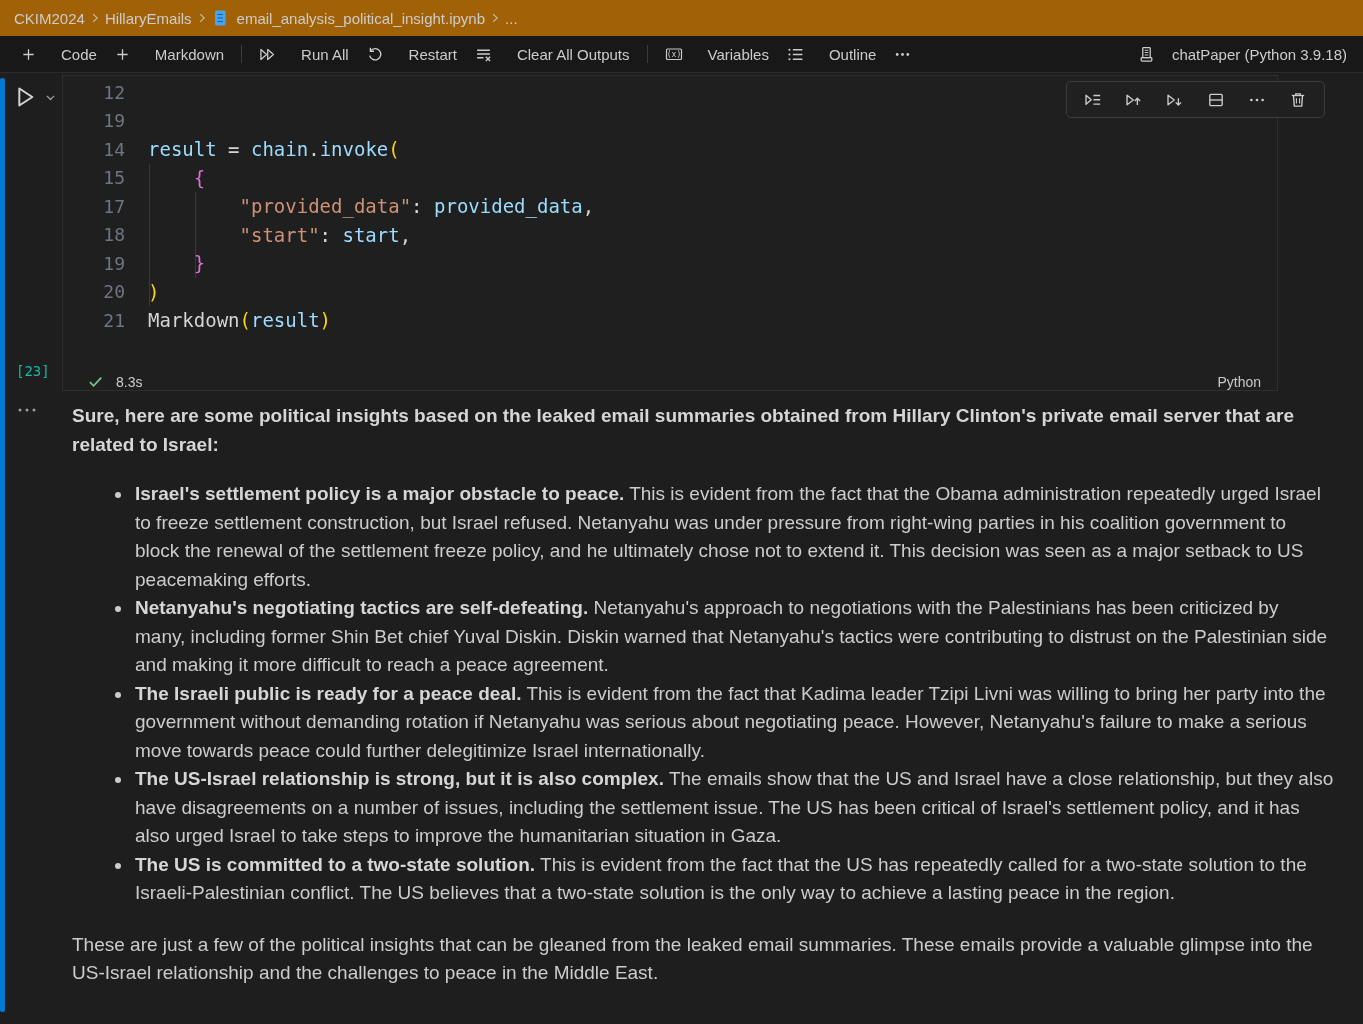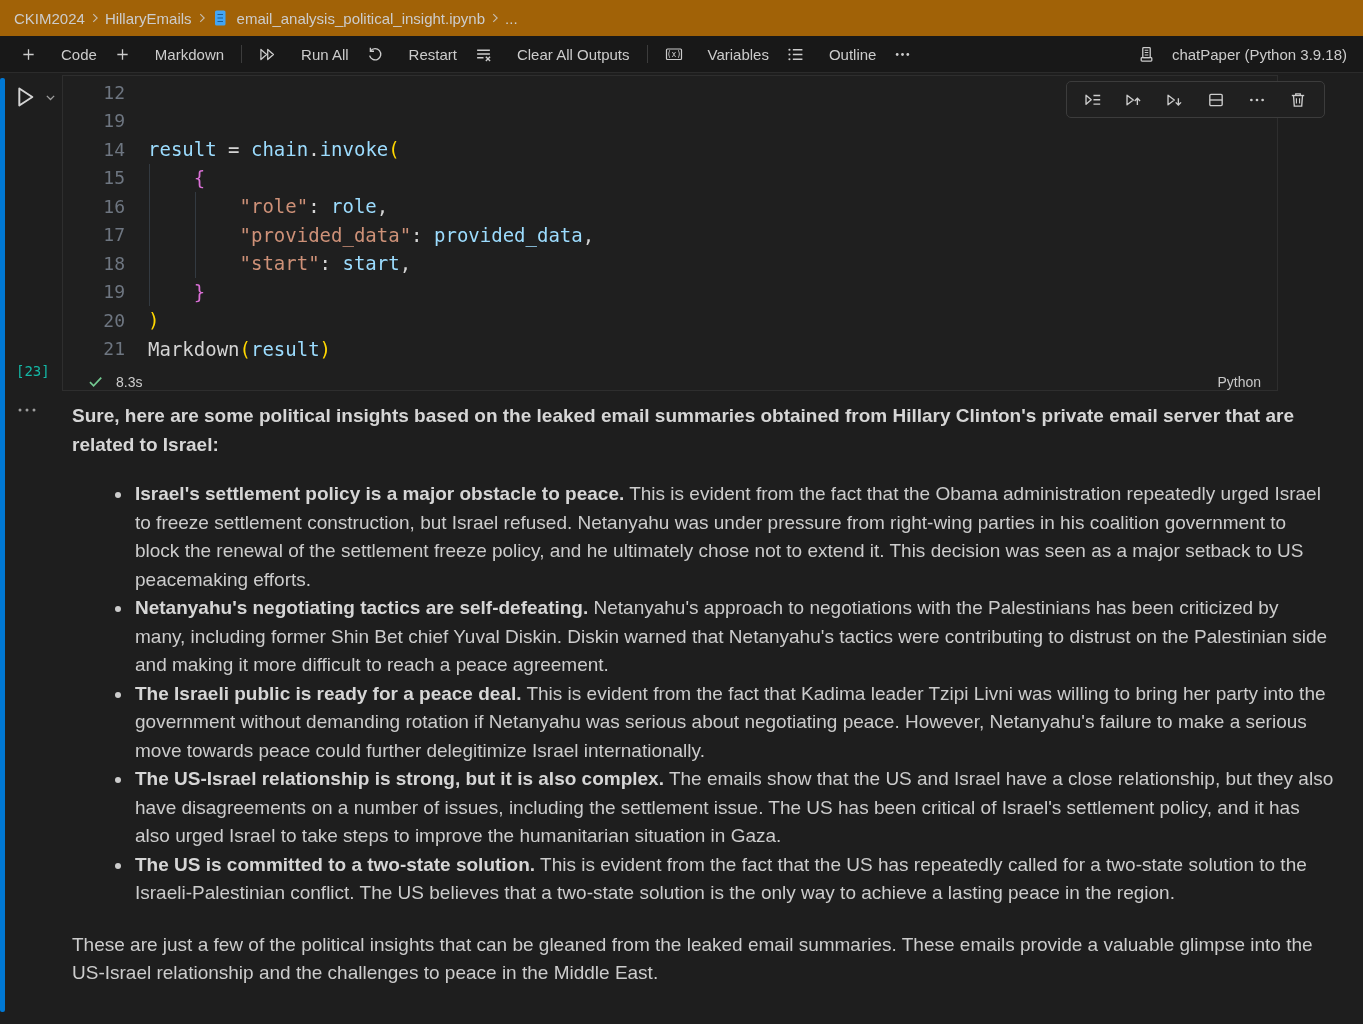--- a/index.html
+++ b/index.html
@@ -215,24 +215,20 @@
       </div>
       <div class="row">
         <span class="ln">14</span>
         <span class="code"><span class="tok-var">result</span><span class="tok-plain"> = </span><span class="tok-var">chain</span><span class="tok-plain">.</span><span class="tok-var">invoke</span><span class="tok-paren">(</span></span>
       </div>
       <div class="row">
         <span class="ln">15</span>
         <span class="code"><span class="tok-plain">    </span><span class="tok-brace">{</span></span>
       </div>
       <div class="row">
-        <span class="ln">16</span>
-        <span class="code"><span class="tok-plain">        </span><span class="tok-str">"role"</span><span class="tok-plain">: </span><span class="tok-var">role</span><span class="tok-plain">,</span></span>
-      </div>
-      <div class="row">
         <span class="ln">17</span>
         <span class="code"><span class="tok-plain">        </span><span class="tok-str">"provided_data"</span><span class="tok-plain">: </span><span class="tok-var">provided_data</span><span class="tok-plain">,</span></span>
       </div>
       <div class="row">
         <span class="ln">18</span>
         <span class="code"><span class="tok-plain">        </span><span class="tok-str">"start"</span><span class="tok-plain">: </span><span class="tok-var">start</span><span class="tok-plain">,</span></span>
       </div>
       <div class="row">
         <span class="ln">19</span>
         <span class="code"><span class="tok-plain">    </span><span class="tok-brace">}</span></span>

